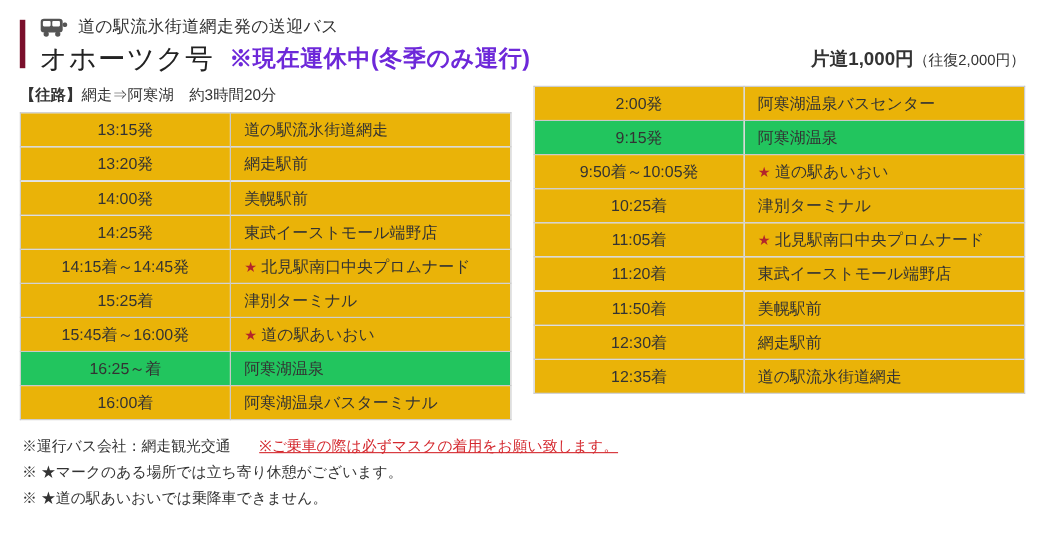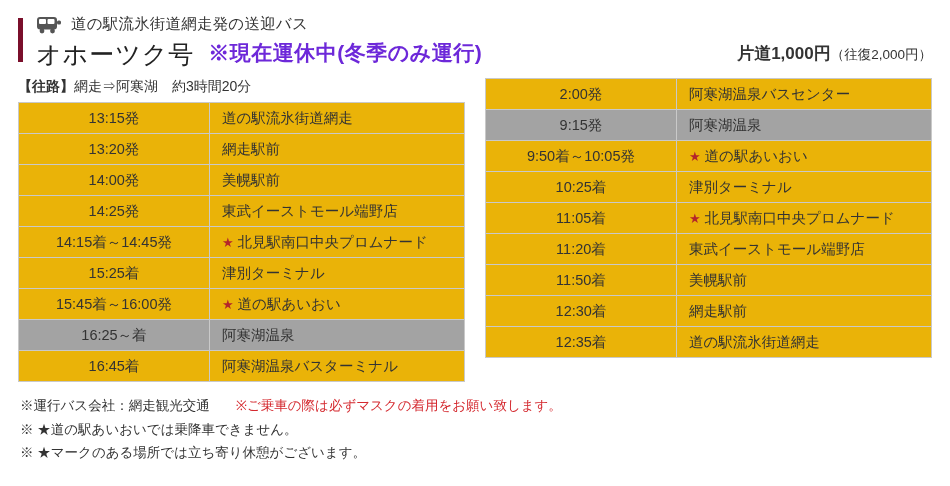--- a/index.html
+++ b/index.html
@@ -132,38 +132,39 @@
   table.sched td.time {
     width: 39%;
     text-align: center;
     font-size: 14.5px;
   }
   table.sched td.place {
     text-align: left;
     padding-left: 12px;
   }
   table.sched tr.hl td {
-    background: #a3a3a3;
+    background: #22c55e;
   }
   .star {
     color: #b3252b;
     font-size: 13px;
     margin-right: 4px;
   }
 
   
   .notes {
     margin-top: 12px;
     padding-left: 2px;
     font-size: 13.5px;
     line-height: 1.75;
     color: #333;
   }
   .notes .red {
     color: #d4282e;
+    text-decoration: underline;
   }
   .notes .note-line {
     white-space: nowrap;
   }
   .notes .spacer {
     display: inline-block;
     width: 26px;
   }
 </style>
 </head>
@@ -228,21 +229,21 @@
             </tr>
           <tr>
               <td class="time">15:45着～16:00発</td>
               <td class="place"><span class="star">★</span><span>道の駅あいおい</span></td>
             </tr>
           <tr class="hl">
               <td class="time">16:25～着</td>
               <td class="place">阿寒湖温泉</td>
             </tr>
           <tr>
-              <td class="time">16:45着</td>
+              <td class="time">16:00着</td>
               <td class="place">阿寒湖温泉バスターミナル</td>
             </tr>
         </tbody>
       </table>
     </div>
 
     <div class="col">
       <table class="sched">
         <tbody>
           <tr>
@@ -284,17 +285,17 @@
         </tbody>
       </table>
     </div>
 
   </div>
 
   <div class="notes">
     <div class="note-line">
       <span>※運行バス会社：網走観光交通</span><span class="spacer"></span><span class="red">※ご乗車の際は必ずマスクの着用をお願い致します。</span>
     </div>
+    <div class="note-line">※ ★マークのある場所では立ち寄り休憩がございます。</div>
     <div class="note-line">※ ★道の駅あいおいでは乗降車できません。</div>
-    <div class="note-line">※ ★マークのある場所では立ち寄り休憩がございます。</div>
   </div>
 
 </div>
 
 </body></html>

